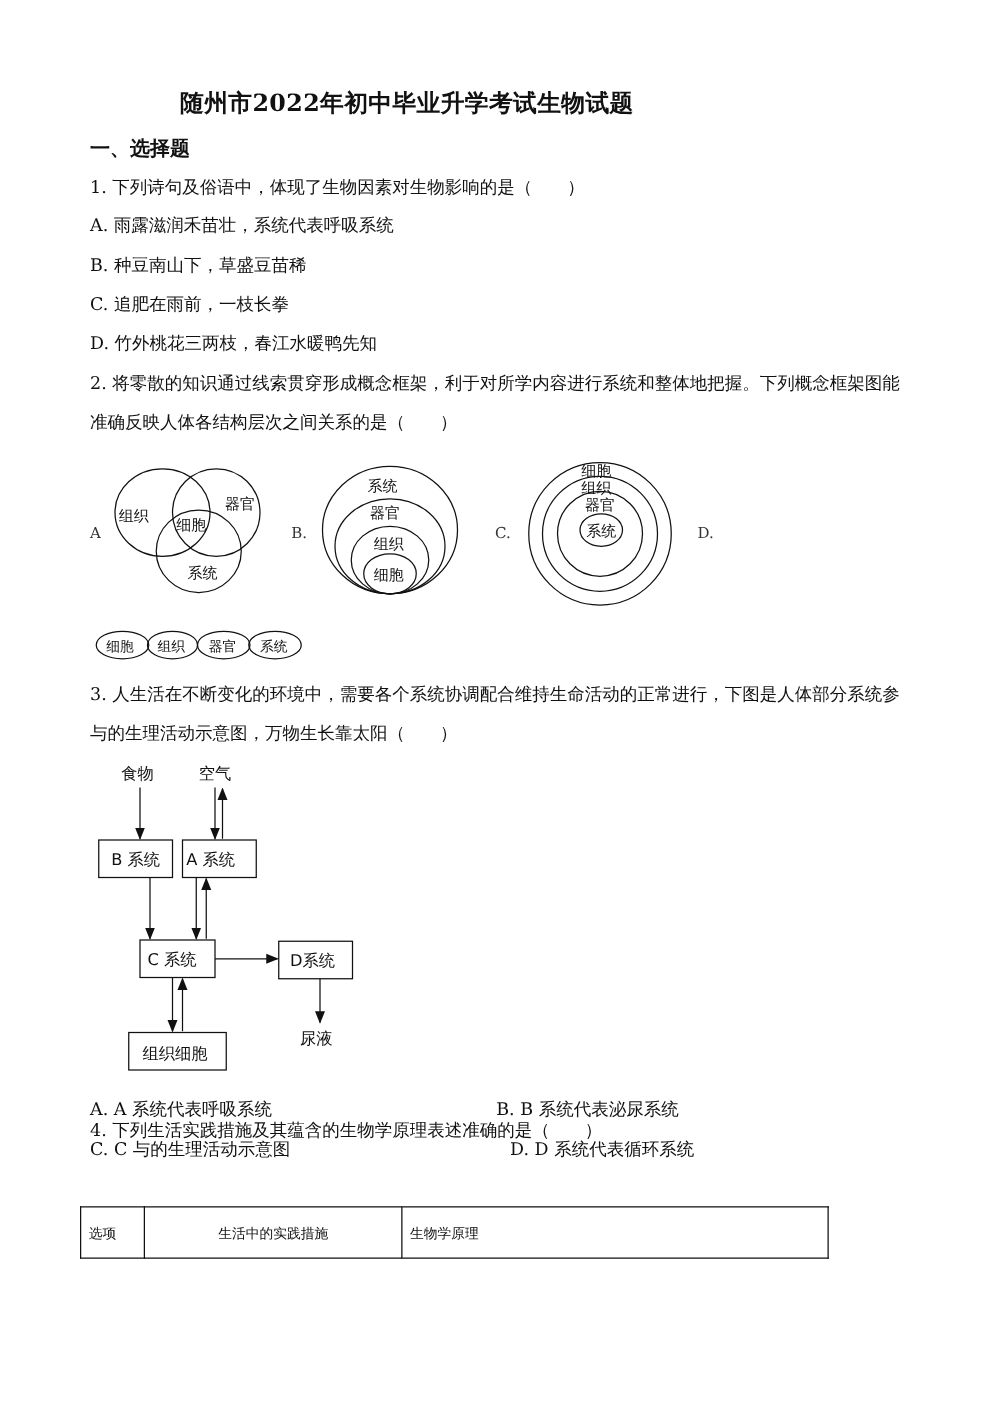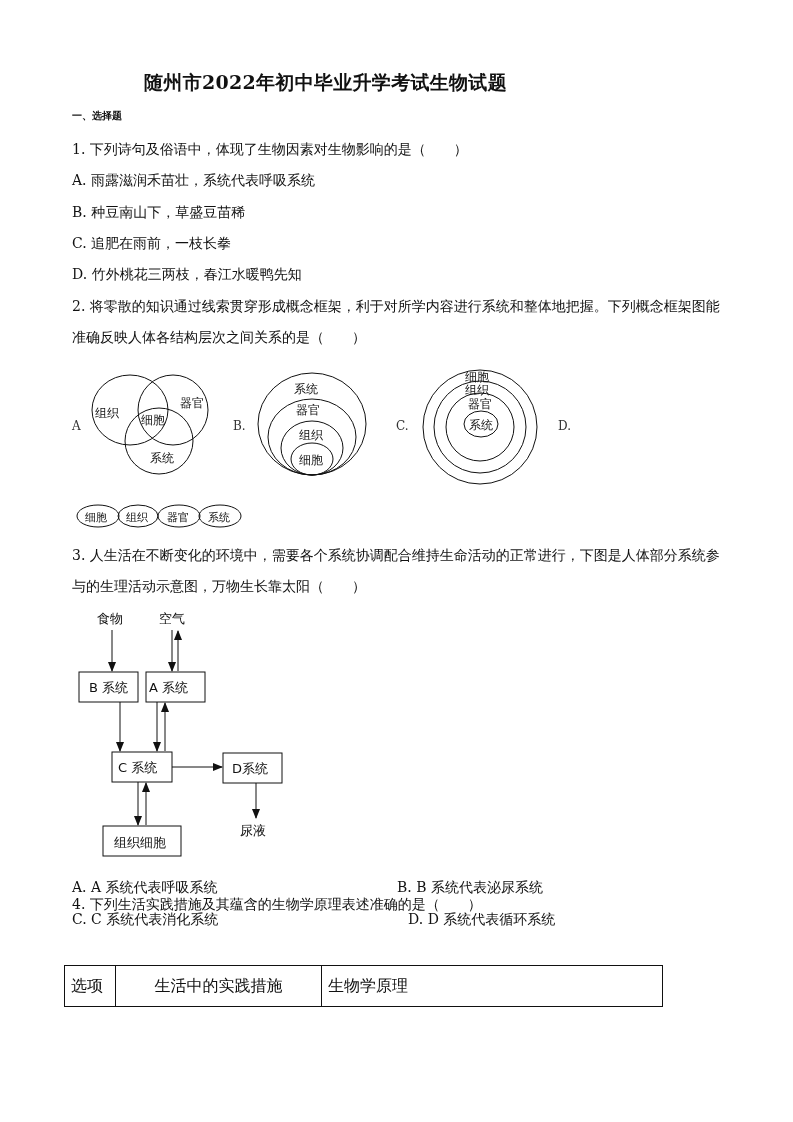--- a/index.html
+++ b/index.html
@@ -1,25 +1,25 @@
 <!DOCTYPE html>
 <html><head>
 <meta charset="utf-8">
 <style>
   html, body { margin:0; padding:0; background:#ffffff; }
   body { width:793px; height:1122px; position:relative; overflow:hidden;
          font-family: "DejaVu Serif", "Liberation Serif", serif; color:#111; }
   .abs { position:absolute; white-space:nowrap; }
   .title { left:0; width:651px; top:70px; text-align:center; font-size:19px; font-weight:bold; letter-spacing:0.3px; }
-  .section { left:72px; top:109px; font-size:10px; font-weight:bold; }
+  .section { left:72px; top:109px; font-size:16px; font-weight:bold; }
   .line { font-size:14px; left:72px; }
   .diagram-svg { position:absolute; left:0; top:0; }
   .svgtext { font-family: "DejaVu Sans", "Liberation Sans", sans-serif; font-size:12px; fill:#111; }
   .svglabel { font-family: "DejaVu Serif", "Liberation Serif", serif; font-size:12px; fill:#333; }
-  table.q4 { position:absolute; left:64px; top:965px; width:599px; height:42px; border-collapse:collapse; font-size:16px; }
+  table.q4 { position:absolute; left:64px; top:965px; width:599px; height:42px; border-collapse:collapse; font-size:11px; }
   table.q4 td { border:1px solid #111; padding:0 6px; vertical-align:middle; }
 </style>
 </head>
 <body>
 
 <div class="abs title">随州市2022年初中毕业升学考试生物试题</div>
 <div class="abs section">一、选择题</div>
 
 <div class="abs line" style="top:141px;">1. 下列诗句及俗语中，体现了生物因素对生物影响的是（　　）</div>
 <div class="abs line" style="top:172px;">A. 雨露滋润禾苗壮，系统代表呼吸系统</div>
@@ -123,21 +123,21 @@
   <text class="svgtext" x="118" y="772" style="font-size:13px">C 系统</text>
   <text class="svgtext" x="232" y="773" style="font-size:13px">D系统</text>
   <text class="svgtext" x="114" y="847" style="font-size:13px">组织细胞</text>
   <text class="svgtext" x="240" y="835" style="font-size:13px">尿液</text>
 </svg>
 
 <div class="abs line" style="top:547px;">3. 人生活在不断变化的环境中，需要各个系统协调配合维持生命活动的正常进行，下图是人体部分系统参</div>
 <div class="abs line" style="top:578px;">与的生理活动示意图，万物生长靠太阳（　　）</div>
 <div class="abs line" style="top:879px;">A. A 系统代表呼吸系统</div>
 <div class="abs line" style="top:879px; left:397px;">B. B 系统代表泌尿系统</div>
-<div class="abs line" style="top:911px;">C. C 系统代表消化系统</div>
+<div class="abs line" style="top:911px;">C. C 与的生理活动示意图</div>
 <div class="abs line" style="top:911px; left:408px;">D. D 系统代表循环系统</div>
 
 <div class="abs line" style="top:896px;">4. 下列生活实践措施及其蕴含的生物学原理表述准确的是（　　）</div>
 <table class="q4">
   <tbody>
       <tr>
     <td style="width:38px;">选项</td>
     <td style="width:193px;text-align:center;">生活中的实践措施</td>
     <td>生物学原理</td>
   </tr>

